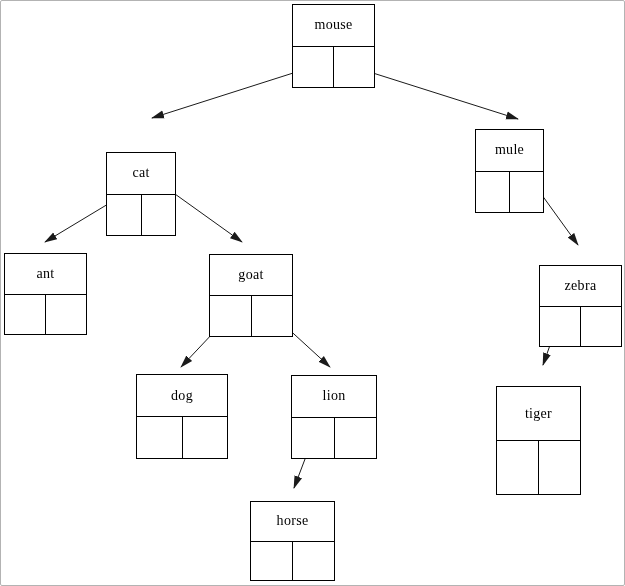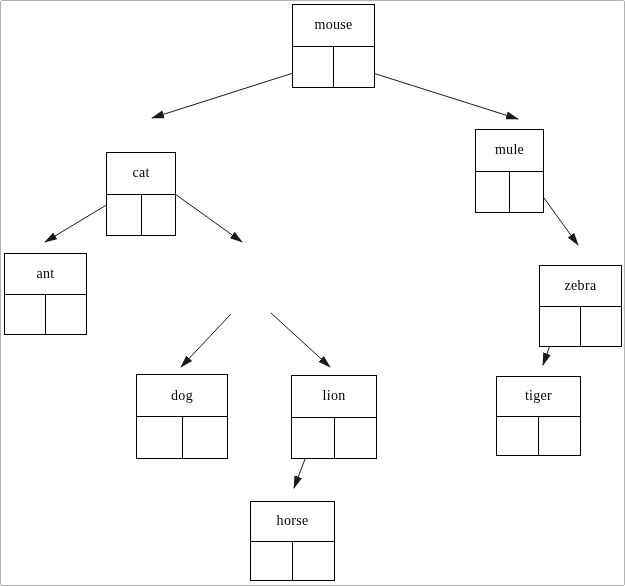--- a/index.html
+++ b/index.html
@@ -43,21 +43,21 @@
   .node .pointer-cell.left { border-right: 1px solid #000; }
 
   #node-mouse { left: 291px; top: 3px;   width: 83px; height: 84px; }
   #node-cat   { left: 105px; top: 127px; width: 70px; height: 84px; margin-top: 24px; }
   #node-mule  { left: 474px; top: 128px; width: 69px; height: 84px; }
   #node-ant   { left: 3px;   top: 252px; width: 83px; height: 82px; }
   #node-goat  { left: 208px; top: 253px; width: 84px; height: 83px; }
   #node-zebra { left: 538px; top: 264px; width: 83px; height: 82px; }
   #node-dog   { left: 135px; top: 373px; width: 92px; height: 85px; }
   #node-lion  { left: 290px; top: 374px; width: 86px; height: 84px; font-family: Liberation Serif, serif; }
-  #node-tiger { left: 495px; top: 375px; width: 85px; height: 80px; }
+  #node-tiger { left: 495px; top: 385px; width: 85px; height: 109px; }
   #node-horse { left: 249px; top: 500px; width: 85px; height: 80px; }
 
   .edge { stroke: #1a1a1a; stroke-width: 1; }
 </style>
 </head>
 <body>
 
 <div id="canvas">
 
   <svg id="edge-layer" viewBox="0 0 625 586" xmlns="http://www.w3.org/2000/svg">
@@ -102,20 +102,27 @@
   </div>
 
   <div class="node" id="node-ant">
     <div class="label-cell">ant</div>
     <div class="pointer-row">
       <div class="pointer-cell left"></div>
       <div class="pointer-cell right"></div>
     </div>
   </div>
 
+  <div class="node" id="node-goat">
+    <div class="label-cell">goat</div>
+    <div class="pointer-row">
+      <div class="pointer-cell left"></div>
+      <div class="pointer-cell right"></div>
+    </div>
+  </div>
 
   <div class="node" id="node-zebra">
     <div class="label-cell">zebra</div>
     <div class="pointer-row">
       <div class="pointer-cell left"></div>
       <div class="pointer-cell right"></div>
     </div>
   </div>
 
   <div class="node" id="node-dog">

